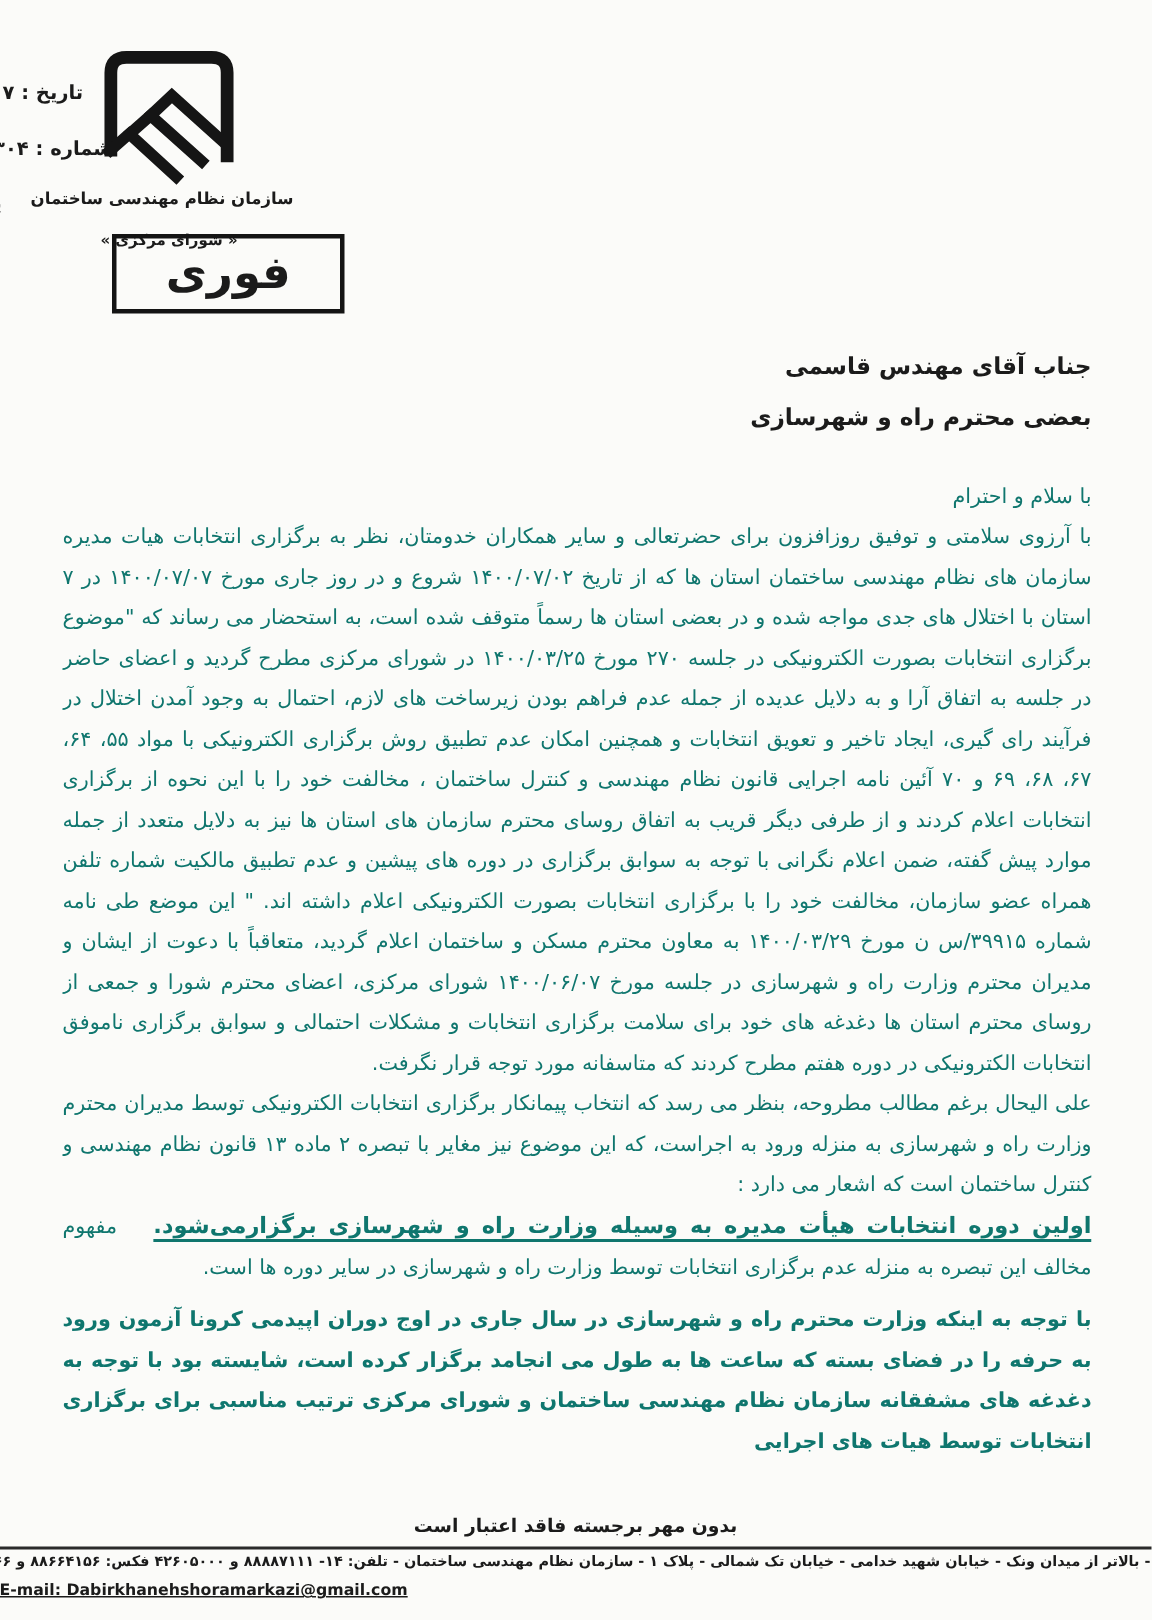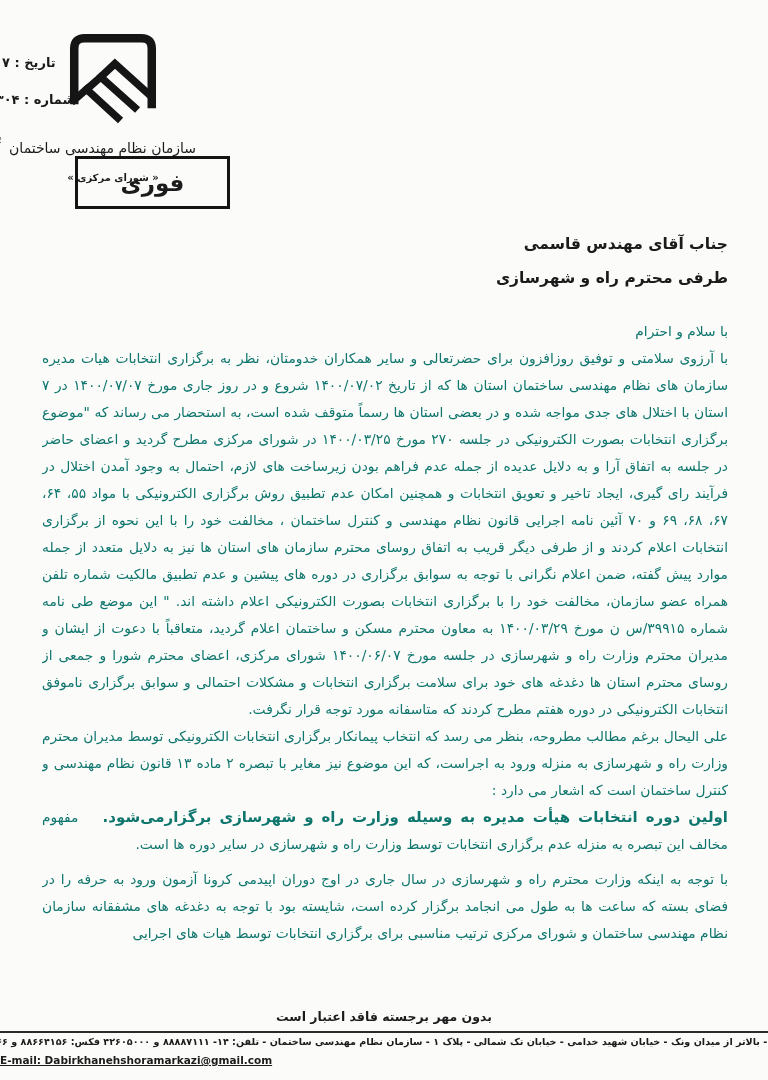--- a/index.html
+++ b/index.html
@@ -36,35 +36,35 @@
   
   .logo-block {
     position: absolute;
     top: 28px;
     left: 30px;
     width: 166px;
     text-align: center;
     direction: rtl;
   }
   .logo-block svg { display: block; margin: 0 auto; }
-  .org-name { font-size: 14px; font-weight: 400; margin-top: 16px; white-space: nowrap; }
+  .org-name { font-size: 11px; font-weight: 700; margin-top: 2px; white-space: nowrap; }
   .org-subtitle { font-size: 10px; font-weight: 700; margin-top: 16px; }
 
   
   .urgent-box {
     position: absolute;
     top: 156px;
     right: 538px; 
     width: 155px;
     height: 53px;
     border: 3px solid #141414;
     display: flex;
     align-items: center;
     justify-content: center;
-    font-size: 23px;
+    font-size: 30px;
     font-weight: 700;
   }
 
   
   .recipient {
     position: absolute;
     top: 227px;
     right: 40px;
     text-align: right;
     font-weight: 700;
@@ -80,24 +80,25 @@
     left: 42px;
     bottom: 78px;
     overflow: hidden;
     direction: rtl;
     text-align: justify;
     font-size: 13.8px;
     line-height: 27px;
     color: #0f766e;
   }
   .letter-body p { margin: 0; }
-  .letter-body .gap-before { margin-top: 8px; }
+  .letter-body .gap-before { margin-top: 8px; font-weight: bold; }
   .quote-bold {
     font-weight: 700;
     font-size: 15px;
+    text-decoration: underline;
     text-underline-offset: 4px;
     text-decoration-thickness: 1.5px;
     margin-left: 17px;
   }
 
   
   .footer-note {
     position: absolute;
     top: 1009px;
     left: 0; right: 0;
@@ -154,21 +155,21 @@
     <div class="org-name">سازمان نظام مهندسی ساختمان</div>
     <div class="org-subtitle">« شورای مرکزی »</div>
   </div>
 
   <div class="urgent-box">
     <span>فوری</span>
   </div>
 
   <div class="recipient">
     <div>جناب آقای مهندس قاسمی</div>
-    <div>طرفی محترم راه و شهرسازی</div>
+    <div>بعضی محترم راه و شهرسازی</div>
   </div>
 
   <div class="letter-body">
     <p>با سلام و احترام</p>
     <p>با آرزوی سلامتی و توفیق روزافزون برای حضرتعالی و سایر همکاران خدومتان، نظر به برگزاری انتخابات هیات مدیره سازمان های نظام مهندسی ساختمان استان ها که از تاریخ ۱۴۰۰/۰۷/۰۲ شروع و در روز جاری مورخ ۱۴۰۰/۰۷/۰۷ در ۷ استان با اختلال های جدی مواجه شده و در بعضی استان ها رسماً متوقف شده است، به استحضار می رساند که "موضوع برگزاری انتخابات بصورت الکترونیکی در جلسه ۲۷۰ مورخ ۱۴۰۰/۰۳/۲۵ در شورای مرکزی مطرح گردید و اعضای حاضر در جلسه به اتفاق آرا و به دلایل عدیده از جمله عدم فراهم بودن زیرساخت های لازم، احتمال به وجود آمدن اختلال در فرآیند رای گیری، ایجاد تاخیر و تعویق انتخابات و همچنین امکان عدم تطبیق روش برگزاری الکترونیکی با مواد ۵۵، ۶۴، ۶۷، ۶۸، ۶۹ و ۷۰ آئین نامه اجرایی قانون نظام مهندسی و کنترل ساختمان ، مخالفت خود را با این نحوه از برگزاری انتخابات اعلام کردند و از طرفی دیگر قریب به اتفاق روسای محترم سازمان های استان ها نیز به دلایل متعدد از جمله موارد پیش گفته، ضمن اعلام نگرانی با توجه به سوابق برگزاری در دوره های پیشین و عدم تطبیق مالکیت شماره تلفن همراه عضو سازمان، مخالفت خود را با برگزاری انتخابات بصورت الکترونیکی اعلام داشته اند. " این موضع طی نامه شماره ۳۹۹۱۵/س ن مورخ ۱۴۰۰/۰۳/۲۹ به معاون محترم مسکن و ساختمان اعلام گردید، متعاقباً با دعوت از ایشان و مدیران محترم وزارت راه و شهرسازی در جلسه مورخ ۱۴۰۰/۰۶/۰۷ شورای مرکزی، اعضای محترم شورا و جمعی از روسای محترم استان ها دغدغه های خود برای سلامت برگزاری انتخابات و مشکلات احتمالی و سوابق برگزاری ناموفق انتخابات الکترونیکی در دوره هفتم مطرح کردند که متاسفانه مورد توجه قرار نگرفت.</p>
     <p>علی الیحال برغم مطالب مطروحه، بنظر می رسد که انتخاب پیمانکار برگزاری انتخابات الکترونیکی توسط مدیران محترم وزارت راه و شهرسازی به منزله ورود به اجراست، که این موضوع نیز مغایر با تبصره ۲ ماده ۱۳ قانون نظام مهندسی و کنترل ساختمان است که اشعار می دارد :</p>
     <p><span class="quote-bold">اولین دوره انتخابات هیأت مدیره به وسیله وزارت راه و شهرسازی برگزارمی‌شود.</span><span> مفهوم مخالف این تبصره به منزله عدم برگزاری انتخابات توسط وزارت راه و شهرسازی در سایر دوره ها است.</span></p>
     <p class="gap-before">با توجه به اینکه وزارت محترم راه و شهرسازی در سال جاری در اوج دوران اپیدمی کرونا آزمون ورود به حرفه را در فضای بسته که ساعت ها به طول می انجامد برگزار کرده است، شایسته بود با توجه به دغدغه های  مشفقانه سازمان نظام مهندسی ساختمان و شورای مرکزی ترتیب مناسبی برای برگزاری انتخابات توسط هیات های اجرایی</p>
   </div>
 

